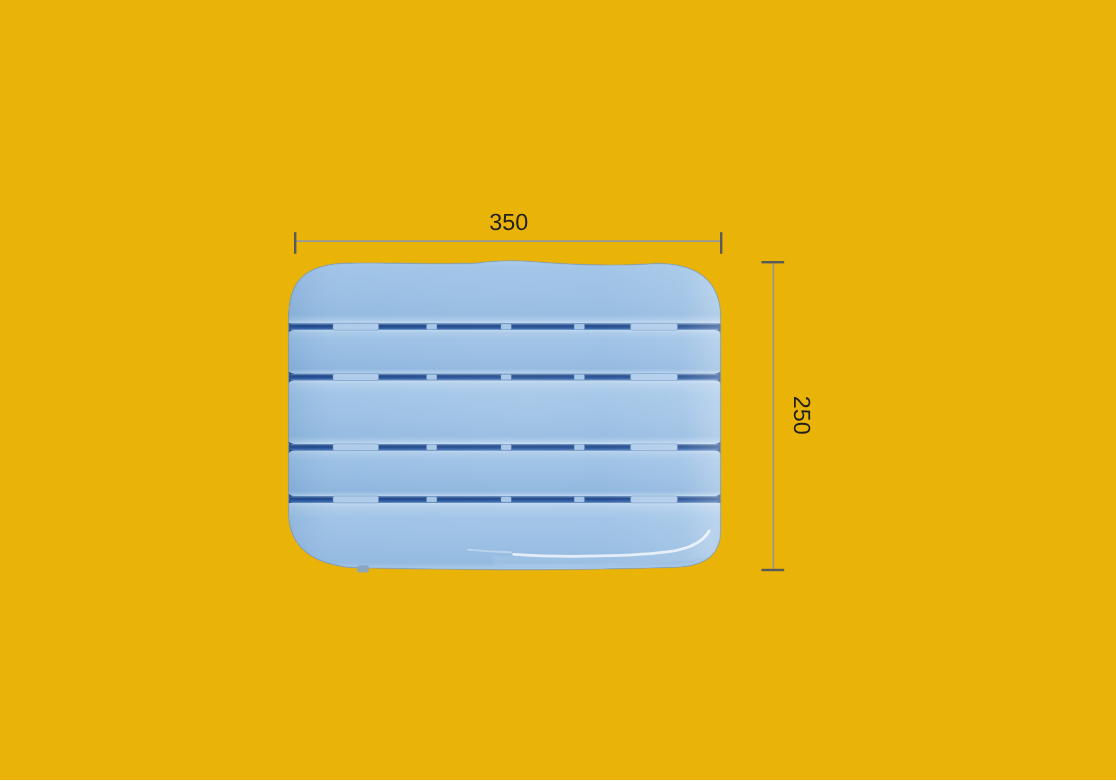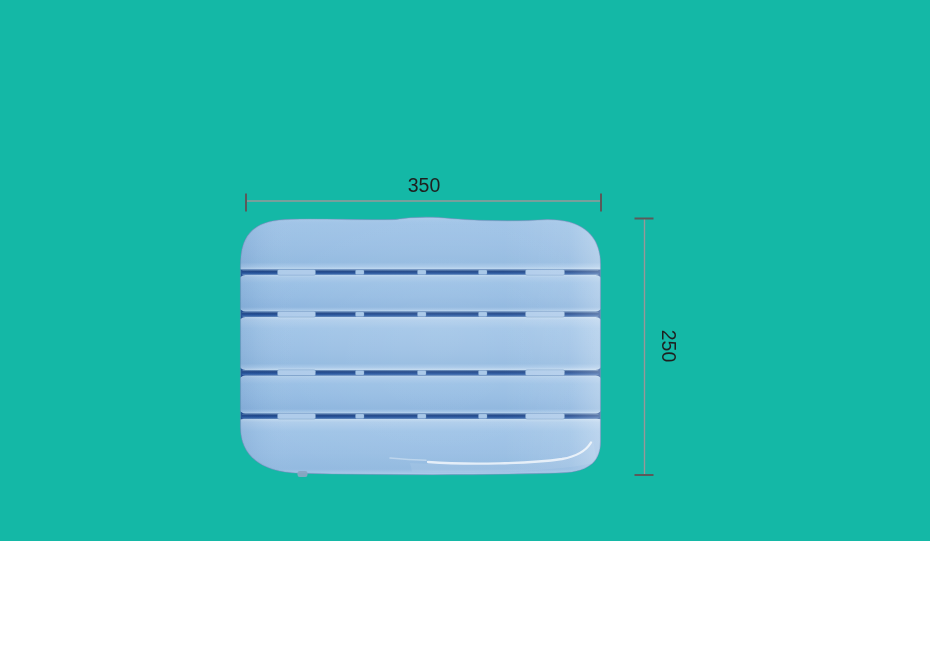--- a/index.html
+++ b/index.html
@@ -1,17 +1,17 @@
 <!DOCTYPE html>
 <html><head>
 <meta charset="utf-8">
 <style>
 html,body{margin:0;padding:0;background:#ffffff;}
 body{width:930px;height:651px;overflow:hidden;font-family:"Liberation Sans",sans-serif;}
-.stage{position:relative;width:930px;height:541px;background:#14b8a6;}
+.stage{position:relative;width:930px;height:650px;background:#eab308;}
 </style>
 </head>
 <body>
 <div class="stage">
 <svg width="930" height="651" viewBox="0 0 930 651" xmlns="http://www.w3.org/2000/svg">
 <defs>
   <linearGradient id="slat" x1="0" y1="0" x2="0" y2="1">
     <stop offset="0" stop-color="#c2daf0"></stop>
     <stop offset="0.06" stop-color="#afcdeb"></stop>
     <stop offset="0.22" stop-color="#a0c4e7"></stop>

